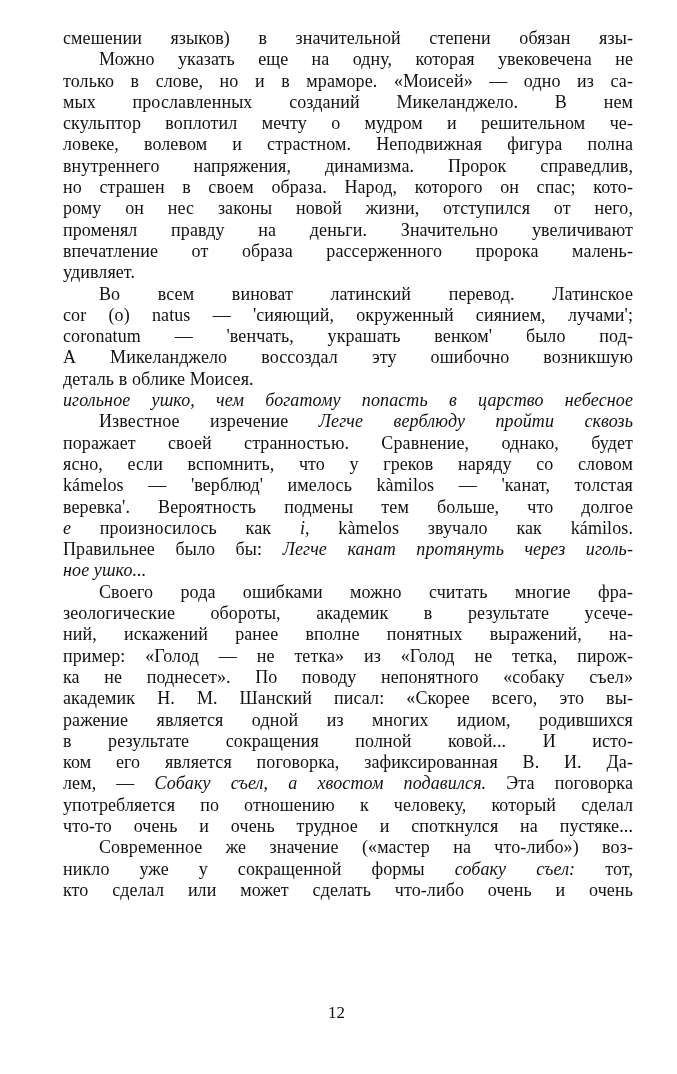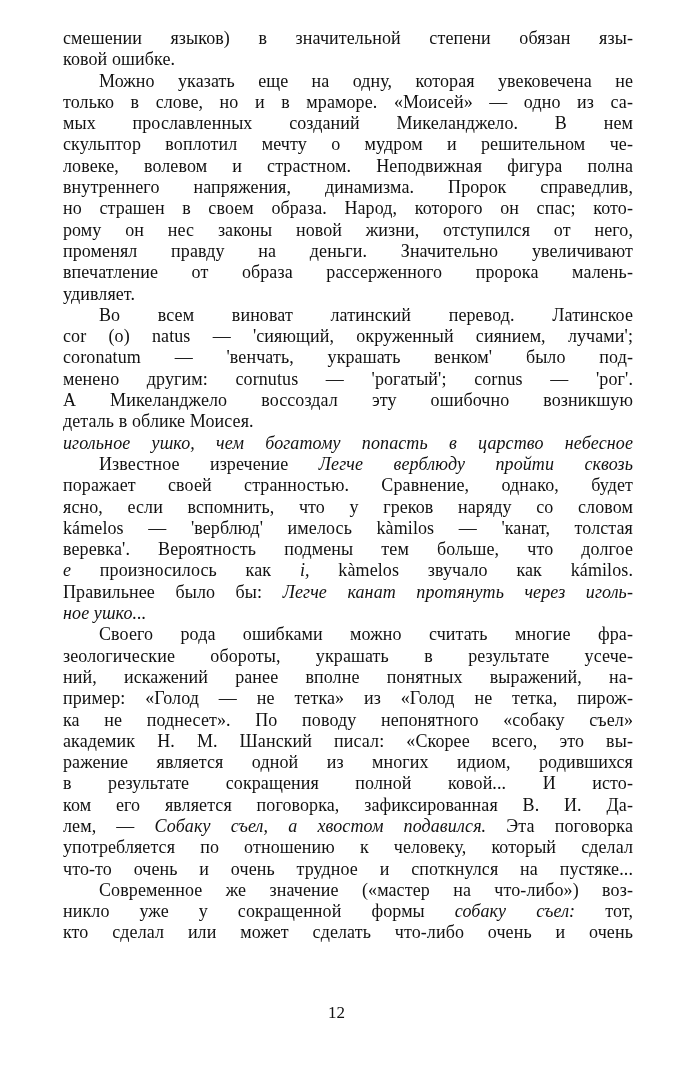--- a/index.html
+++ b/index.html
@@ -52,61 +52,59 @@
       color: #111111;
     }
   </style>
 </head>
 <body>
 
 <div class="page">
 
   <p style="margin:0">
     <span class="line">смешении языков) в значительной степени обязан язы-</span>
-    <span class="line last">ковой ошибке.</span>
   </p>
 
   <p style="margin:0">
     <span class="line indent">Можно указать еще на одну, которая увековечена не</span>
     <span class="line">только в слове, но и в мраморе. «Моисей» — одно из са-</span>
     <span class="line">мых прославленных созданий Микеланджело. В нем</span>
     <span class="line">скульптор воплотил мечту о мудром и решительном че-</span>
     <span class="line">ловеке, волевом и страстном. Неподвижная фигура полна</span>
     <span class="line">внутреннего напряжения, динамизма. Пророк справедлив,</span>
     <span class="line">но страшен в своем образа. Народ, которого он спас; кото-</span>
     <span class="line">рому он нес законы новой жизни, отступился от него,</span>
     <span class="line">променял правду на деньги. Значительно увеличивают</span>
     <span class="line">впечатление от образа рассерженного пророка малень-</span>
     <span class="line last">удивляет.</span>
   </p>
 
   <p style="margin:0">
     <span class="line indent">Во всем виноват латинский перевод. Латинское</span>
     <span class="line">cor (o) natus — 'сияющий, окруженный сиянием, лучами';</span>
     <span class="line">coronatum — 'венчать, украшать венком' было под-</span>
-    <span class="line">менено другим: cornutus — 'рогатый'; cornus — 'рог'.</span>
     <span class="line">А Микеланджело воссоздал эту ошибочно возникшую</span>
     <span class="line last">деталь в облике Моисея.</span>
   </p>
 
   <p style="margin:0">
     <span class="line"><span class="it">игольное ушко, чем богатому попасть в царство небесное</span></span>
     <span class="line indent"><span>Известное изречение </span><span class="it">Легче верблюду пройти сквозь</span></span>
     <span class="line">поражает своей странностью. Сравнение, однако, будет</span>
     <span class="line">ясно, если вспомнить, что у греков наряду со словом</span>
     <span class="line">kámelos — 'верблюд' имелось kàmilos — 'канат, толстая</span>
     <span class="line">веревка'. Вероятность подмены тем больше, что долгое</span>
     <span class="line"><span class="it">e</span><span> произносилось как </span><span class="it">i,</span><span> kàmelos звучало как kámilos.</span></span>
     <span class="line"><span>Правильнее было бы: </span><span class="it">Легче канат протянуть через иголь-</span></span>
     <span class="line last"><span class="it">ное ушко...</span></span>
   </p>
 
   <p style="margin:0">
     <span class="line indent">Своего рода ошибками можно считать многие фра-</span>
-    <span class="line">зеологические обороты, украшать в результате усече-</span>
+    <span class="line">зеологические обороты, академик в результате усече-</span>
     <span class="line">ний, искажений ранее вполне понятных выражений, на-</span>
     <span class="line">пример: «Голод — не тетка» из «Голод не тетка, пирож-</span>
     <span class="line">ка не поднесет». По поводу непонятного «собаку съел»</span>
     <span class="line">академик Н. М. Шанский писал: «Скорее всего, это вы-</span>
     <span class="line">ражение является одной из многих идиом, родившихся</span>
     <span class="line">в результате сокращения полной ковой... И исто-</span>
     <span class="line">ком его является поговорка, зафиксированная В. И. Да-</span>
     <span class="line"><span>лем, — </span><span class="it">Собаку съел, а хвостом подавился.</span><span> Эта поговорка</span></span>
     <span class="line">употребляется по отношению к человеку, который сделал</span>
     <span class="line">что-то очень и очень трудное и споткнулся на пустяке...</span>

